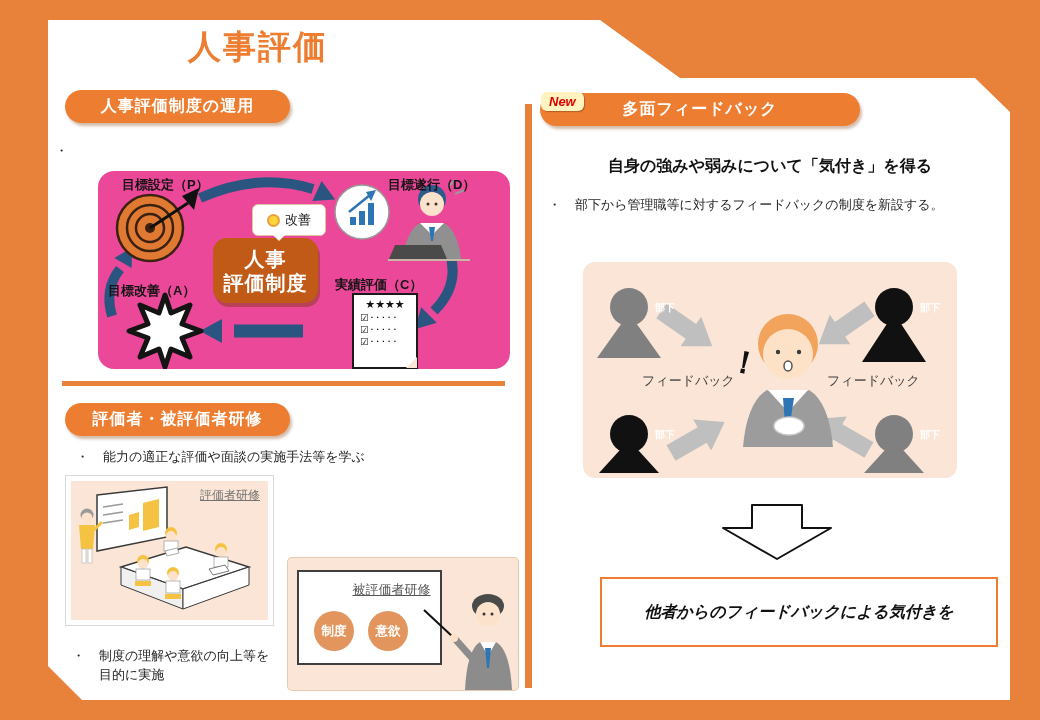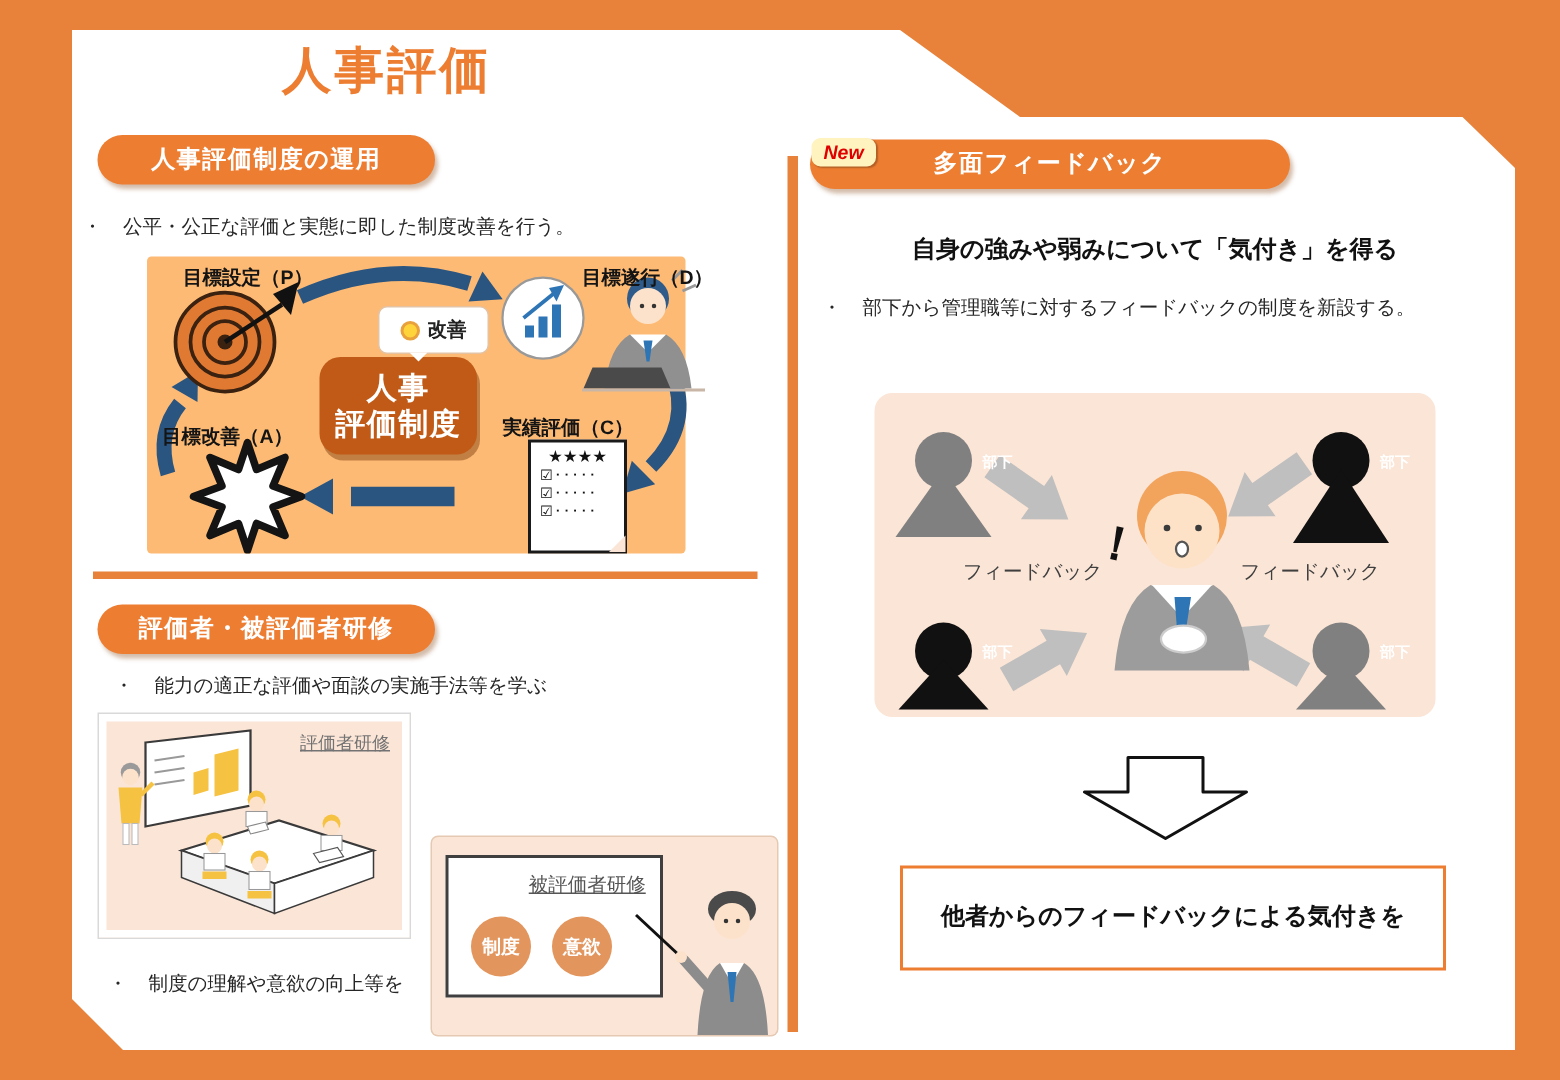--- a/index.html
+++ b/index.html
@@ -37,37 +37,37 @@
   .b-3{left:72px;top:646px;width:300px;}
   .b-r{left:548px;top:195px;width:445px;}
   .heading2{
     position:absolute;left:545px;top:156px;width:450px;text-align:center;
     font-size:16px;font-weight:bold;color:#111;
   }
   .hdiv{position:absolute;left:62px;top:381px;width:443px;height:5px;background:#E8823B;}
   .vdiv{position:absolute;left:525px;top:104px;width:7px;height:584px;background:#E8823B;}
 
   
-  .pdca{position:absolute;left:98px;top:171px;width:359px;height:198px;background:#fdba74;border-radius:3px;}
+  .pdca{position:absolute;left:98px;top:171px;width:412px;height:198px;background:#ec4899;border-radius:16px;}
   .pdca svg{position:absolute;inset:0;}
   .pdca .lbl{position:absolute;font-size:13px;font-weight:bold;color:#141414;white-space:nowrap;}
   .lbl-p{left:24px;top:5px;}
   .lbl-d{left:290px;top:5px;}
   .lbl-c{left:237px;top:105px;}
   .lbl-a{left:10px;top:111px;}
   .center-box{
     position:absolute;left:115px;top:67px;width:105px;height:65px;background:#C05A16;
     border-radius:14px;color:#fff;font-weight:bold;font-size:20px;text-align:center;
     line-height:24px;padding-top:9px;box-sizing:border-box;letter-spacing:1px;
     box-shadow:2px 4px 0 rgba(122,56,8,.45);z-index:2;
   }
   .kaizen{
     position:absolute;left:154px;top:33px;width:72px;height:30px;background:#fff;
     border:1px solid #E3C3A4;border-radius:6px;display:flex;align-items:center;
-    justify-content:center;gap:5px;font-size:13px;font-weight:bold;z-index:3;color:#222;
+    justify-content:center;gap:5px;font-size:13px;font-weight:normal;z-index:3;color:#222;
   }
   .kaizen::after{content:"";position:absolute;left:20px;bottom:-12px;border:6px solid transparent;border-top-color:#fff;}
   .bulb{width:13px;height:13px;border-radius:50%;background:#FFD43A;border:2px solid #E8A13B;box-sizing:border-box;}
   .checklist{
     position:absolute;left:254px;top:122px;width:66px;height:76px;background:#fff;
     border:2px solid #1a1a1a;box-sizing:border-box;z-index:2;
   }
   .checklist::after{content:"";position:absolute;right:-1px;bottom:-1px;border-style:solid;border-width:0 0 11px 11px;border-color:transparent transparent #FBE5D6 transparent;}
   .checklist .stars{display:block;text-align:center;font-size:11px;margin-top:3px;color:#111;}
   .checklist .row{display:block;font-size:9.5px;letter-spacing:1px;margin:1px 0 0 6px;color:#111;}
@@ -98,39 +98,38 @@
   .fbx svg{position:absolute;inset:0;}
   .fbx .sub{position:absolute;width:36px;text-align:center;font-size:10px;font-weight:bold;color:#fff;z-index:2;padding-left:36px;}
   .sub.tl{left:28px;top:39px;}  .sub.tr{left:293px;top:39px;}
   .sub.bl{left:28px;top:166px;} .sub.br{left:293px;top:166px;}
   .fbx .fblabel{position:absolute;width:115px;text-align:center;font-size:13px;color:#3f3f3f;z-index:2;}
   .fblabel.l{left:48px;top:110px;} .fblabel.r{left:233px;top:110px;}
   .fbx .excl{position:absolute;left:146px;top:80px;font-size:31px;font-weight:800;color:#111;transform:rotate(12deg);z-index:2;}
 
   .down-arrow{position:absolute;left:722px;top:504px;}
   .conclusion{
-    position:absolute;left:600px;top:577px;width:364px;height:70px;background:#fff;
+    position:absolute;left:600px;top:577px;width:398px;height:70px;background:#fff;
     border:2px solid #ED7D31;box-sizing:border-box;display:flex;flex-direction:column;
-    align-items:center;justify-content:center;font-size:16px;font-weight:bold;color:#111;line-height:24px;
+    align-items:center;justify-content:center;font-size:16px;font-weight:bold;color:#111;line-height:24px;font-style:italic;
   }
 </style>
 </head>
 <body>
 
 <div class="panel"></div>
 
 <h1 class="title">人事評価</h1>
 
 <div class="pill b1">
   <span>人事評価制度の運用</span>
 </div>
 
 <div class="jp-bullet b-1">
   <span class="mark">・</span>
-  <span>公平・公正な評価と実態に即した制度改善を行う。</span>
 </div>
 
 <div class="pdca">
   <svg width="392" height="198" viewBox="0 0 392 198">
 
     <g>
       <path d="M102,27 Q160,1 215,18" fill="none" stroke="#2A5580" stroke-width="10"></path>
       <polygon points="0,-11 20,0 0,11" fill="#2A5580" transform="translate(219,20) rotate(25)"></polygon>
     </g>
     <g>
@@ -273,20 +272,21 @@
     <polygon points="65,90 71,90 69,110 67,110" fill="#2E75B6"></polygon>
     <path d="M52,100 L36,82" stroke="#8C8C8C" stroke-width="7" stroke-linecap="round"></path>
     <circle cx="34" cy="80" r="4" fill="#FDE2CB"></circle>
   </svg>
 </div>
 
 <div class="jp-bullet b-3">
   <span class="mark">・</span>
   <span>
     <div>制度の理解や意欲の向上等を</div>
+    <div>目的に実施</div>
   </span>
 </div>
 
 <div class="vdiv"></div>
 
 <div class="pill b3">
   <span>多面フィードバック</span>
 </div>
 <div class="new-tag">New</div>
 

